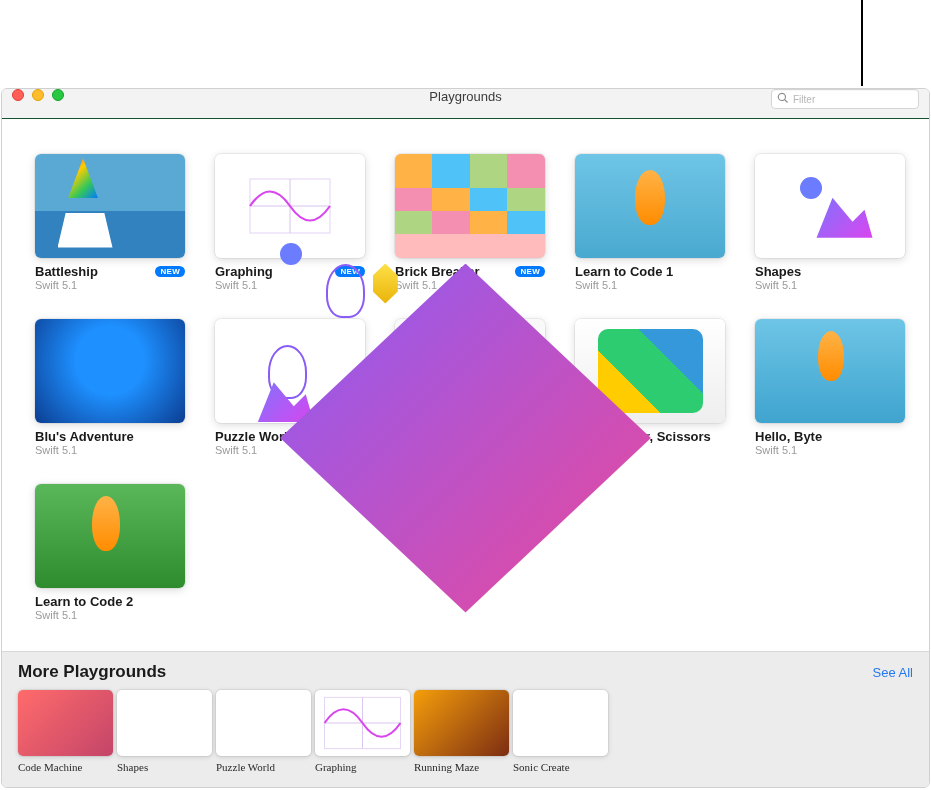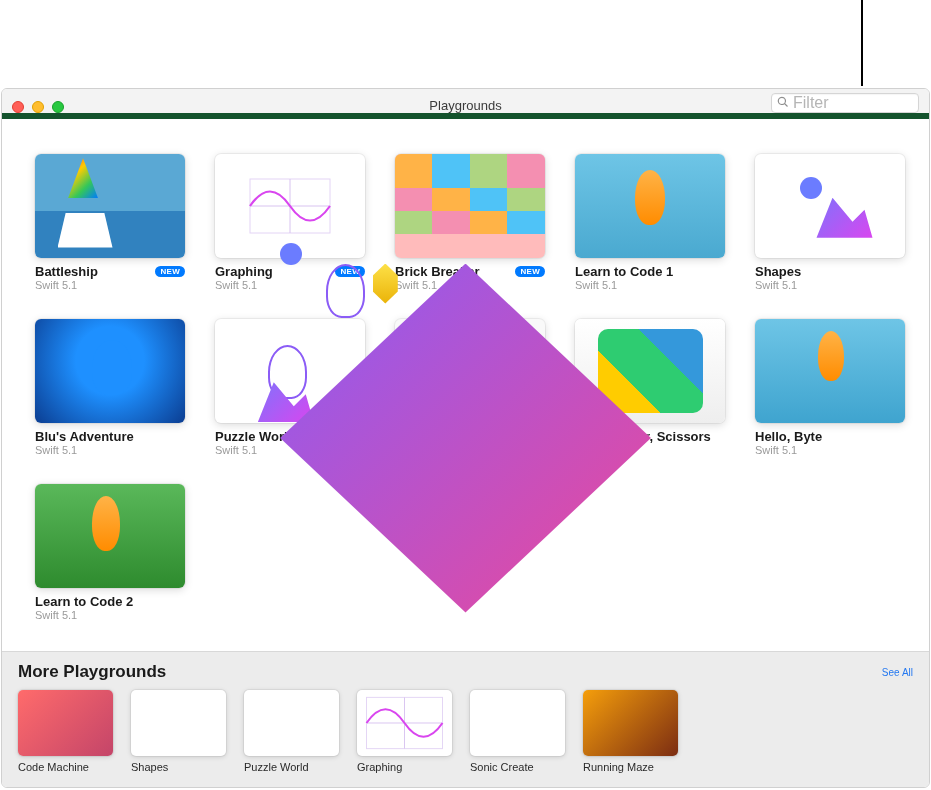--- a/index.html
+++ b/index.html
@@ -28,23 +28,23 @@
       background: #fff;
       border: 1px solid #d0d0d0;
       border-radius: 6px;
       overflow: hidden;
       display: flex;
       flex-direction: column;
     }
     .titlebar {
       height: 30px;
       background: #f3f3f3;
-      border-bottom: 6px solid #14532d;
+      border-bottom: 1px solid #14532d;
       display: flex;
-      align-items: flex-end;
+      align-items: flex-start;
       padding: 0 10px;
       position: relative;
       flex-shrink: 0;
     }
     .traffic-lights { display: flex; gap: 8px; }
     .traffic-light { width: 12px; height: 12px; border-radius: 50%; }
     .tl-close { background: #ff5f57; border: 0.5px solid #e33e32; }
     .tl-min { background: #ffbd2e; border: 0.5px solid #e2a100; }
     .tl-max { background: #28c840; border: 0.5px solid #17a22a; }
     .window-title {
@@ -56,21 +56,21 @@
       display: flex; align-items: center;
       background: #fff;
       border: 1px solid #d5d5d5;
       border-radius: 4px;
       height: 20px; width: 148px;
       padding: 0 5px;
       box-shadow: inset 0 1px 1px rgba(0,0,0,0.04);
     }
     .search-wrap svg { width: 12px; height: 12px; fill: #8e8e8e; margin-right: 4px; }
     .search-input {
-      border: none; outline: none; font-size: 16px; color: #333;
+      border: none; outline: none; font-size: 10px; color: #333;
       width: 100%; background: transparent;
     }
     .search-input::placeholder { color: #b5b5b5; }
     .content { flex: 1; overflow: hidden; display: flex; flex-direction: column; }
     .grid-scroll { padding: 35px 33px 20px 33px; flex: 1; }
     .grid {
       display: grid;
       grid-template-columns: repeat(5, 150px);
       gap: 28px 30px;
     }
@@ -91,22 +91,22 @@
       letter-spacing: 0.3px; margin-left: auto;
     }
     .more-section {
       background: #ececec;
       border-top: 1px solid #d8d8d8;
       padding: 10px 16px 14px 16px;
       flex-shrink: 0;
     }
     .more-header { display: flex; align-items: center; margin-bottom: 8px; }
     .more-title { font-size: 17px; font-weight: 700; color: #1a1a1a; }
-    .see-all { margin-left: auto; color: #2478f0; font-size: 10px; cursor: pointer; }
-    .more-row { display: flex; gap: 18px; }
+    .see-all { margin-left: auto; color: #2478f0; font-size: 13px; cursor: pointer; }
+    .more-row { display: flex; gap: 4px; font-family: Liberation Serif, serif; }
     .more-card { width: 95px; cursor: pointer; }
     .more-thumb {
       width: 95px; height: 66px; border-radius: 5px;
       box-shadow: 0 1px 5px rgba(0,0,0,0.15), 0 0 0 1px rgba(0,0,0,0.05);
       overflow: hidden; background: #fff;
     }
     .more-label { font-size: 11px; color: #2a2a2a; margin-top: 5px; white-space: nowrap; overflow: hidden; text-overflow: ellipsis; }
 
     
     .thumb, .more-thumb { display:flex; align-items:center; justify-content:center; }
@@ -299,23 +299,23 @@
               <svg viewBox="0 0 100 70">
     <rect x="10" y="8" width="80" height="54" fill="none" stroke="#e3d4f5" stroke-width="1"></rect>
     <line x1="10" y1="35" x2="90" y2="35" stroke="#d8c3f0"></line>
     <line x1="50" y1="8" x2="50" y2="62" stroke="#d8c3f0"></line>
     <path d="M10 35 Q30 6 50 35 T90 35" fill="none" stroke="#d946ef" stroke-width="2.2"></path>
   </svg>
             </div>
     <div class="more-label">Graphing</div>
   </div>
           <div class="more-card">
+    <div class="more-thumb t-maze"></div>
+    <div class="more-label">Running Maze</div>
+  </div>
+          <div class="more-card">
     <div class="more-thumb t-sonic"></div>
     <div class="more-label">Sonic Create</div>
   </div>
-          <div class="more-card">
-    <div class="more-thumb t-maze"></div>
-    <div class="more-label">Running Maze</div>
-  </div>
         </div>
     </div>
   </div>
 </div>
 
 </body></html>

